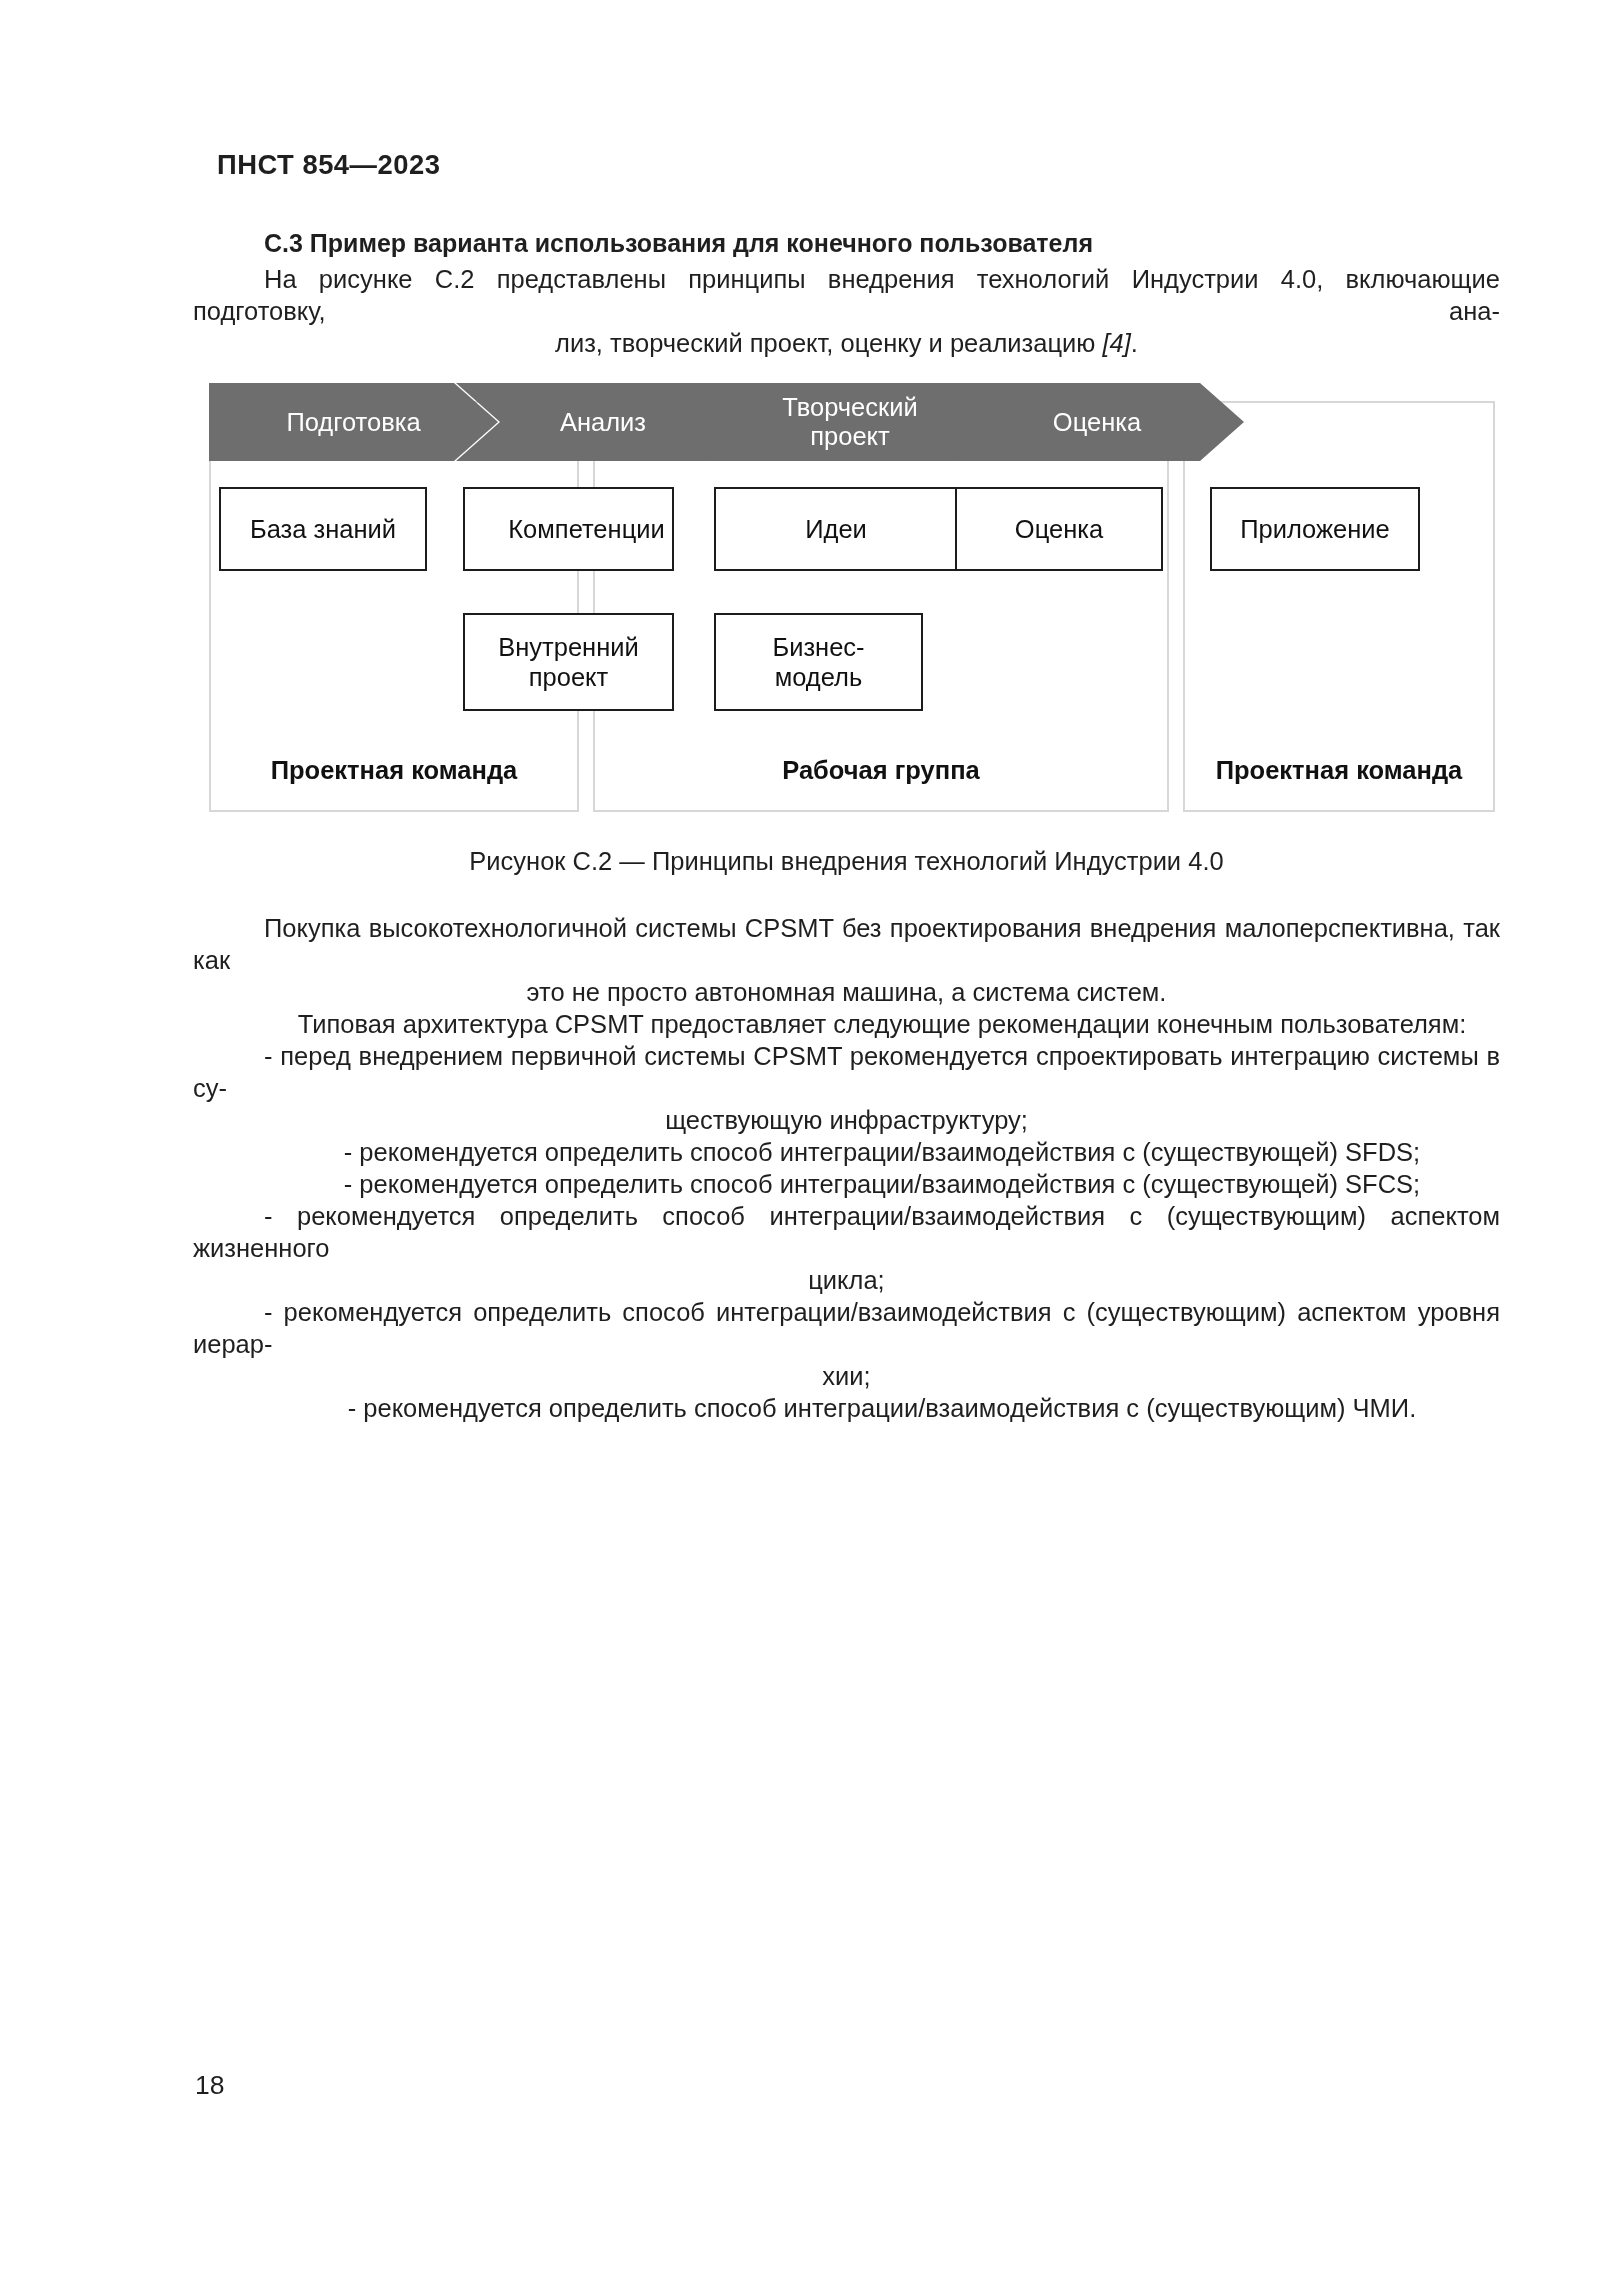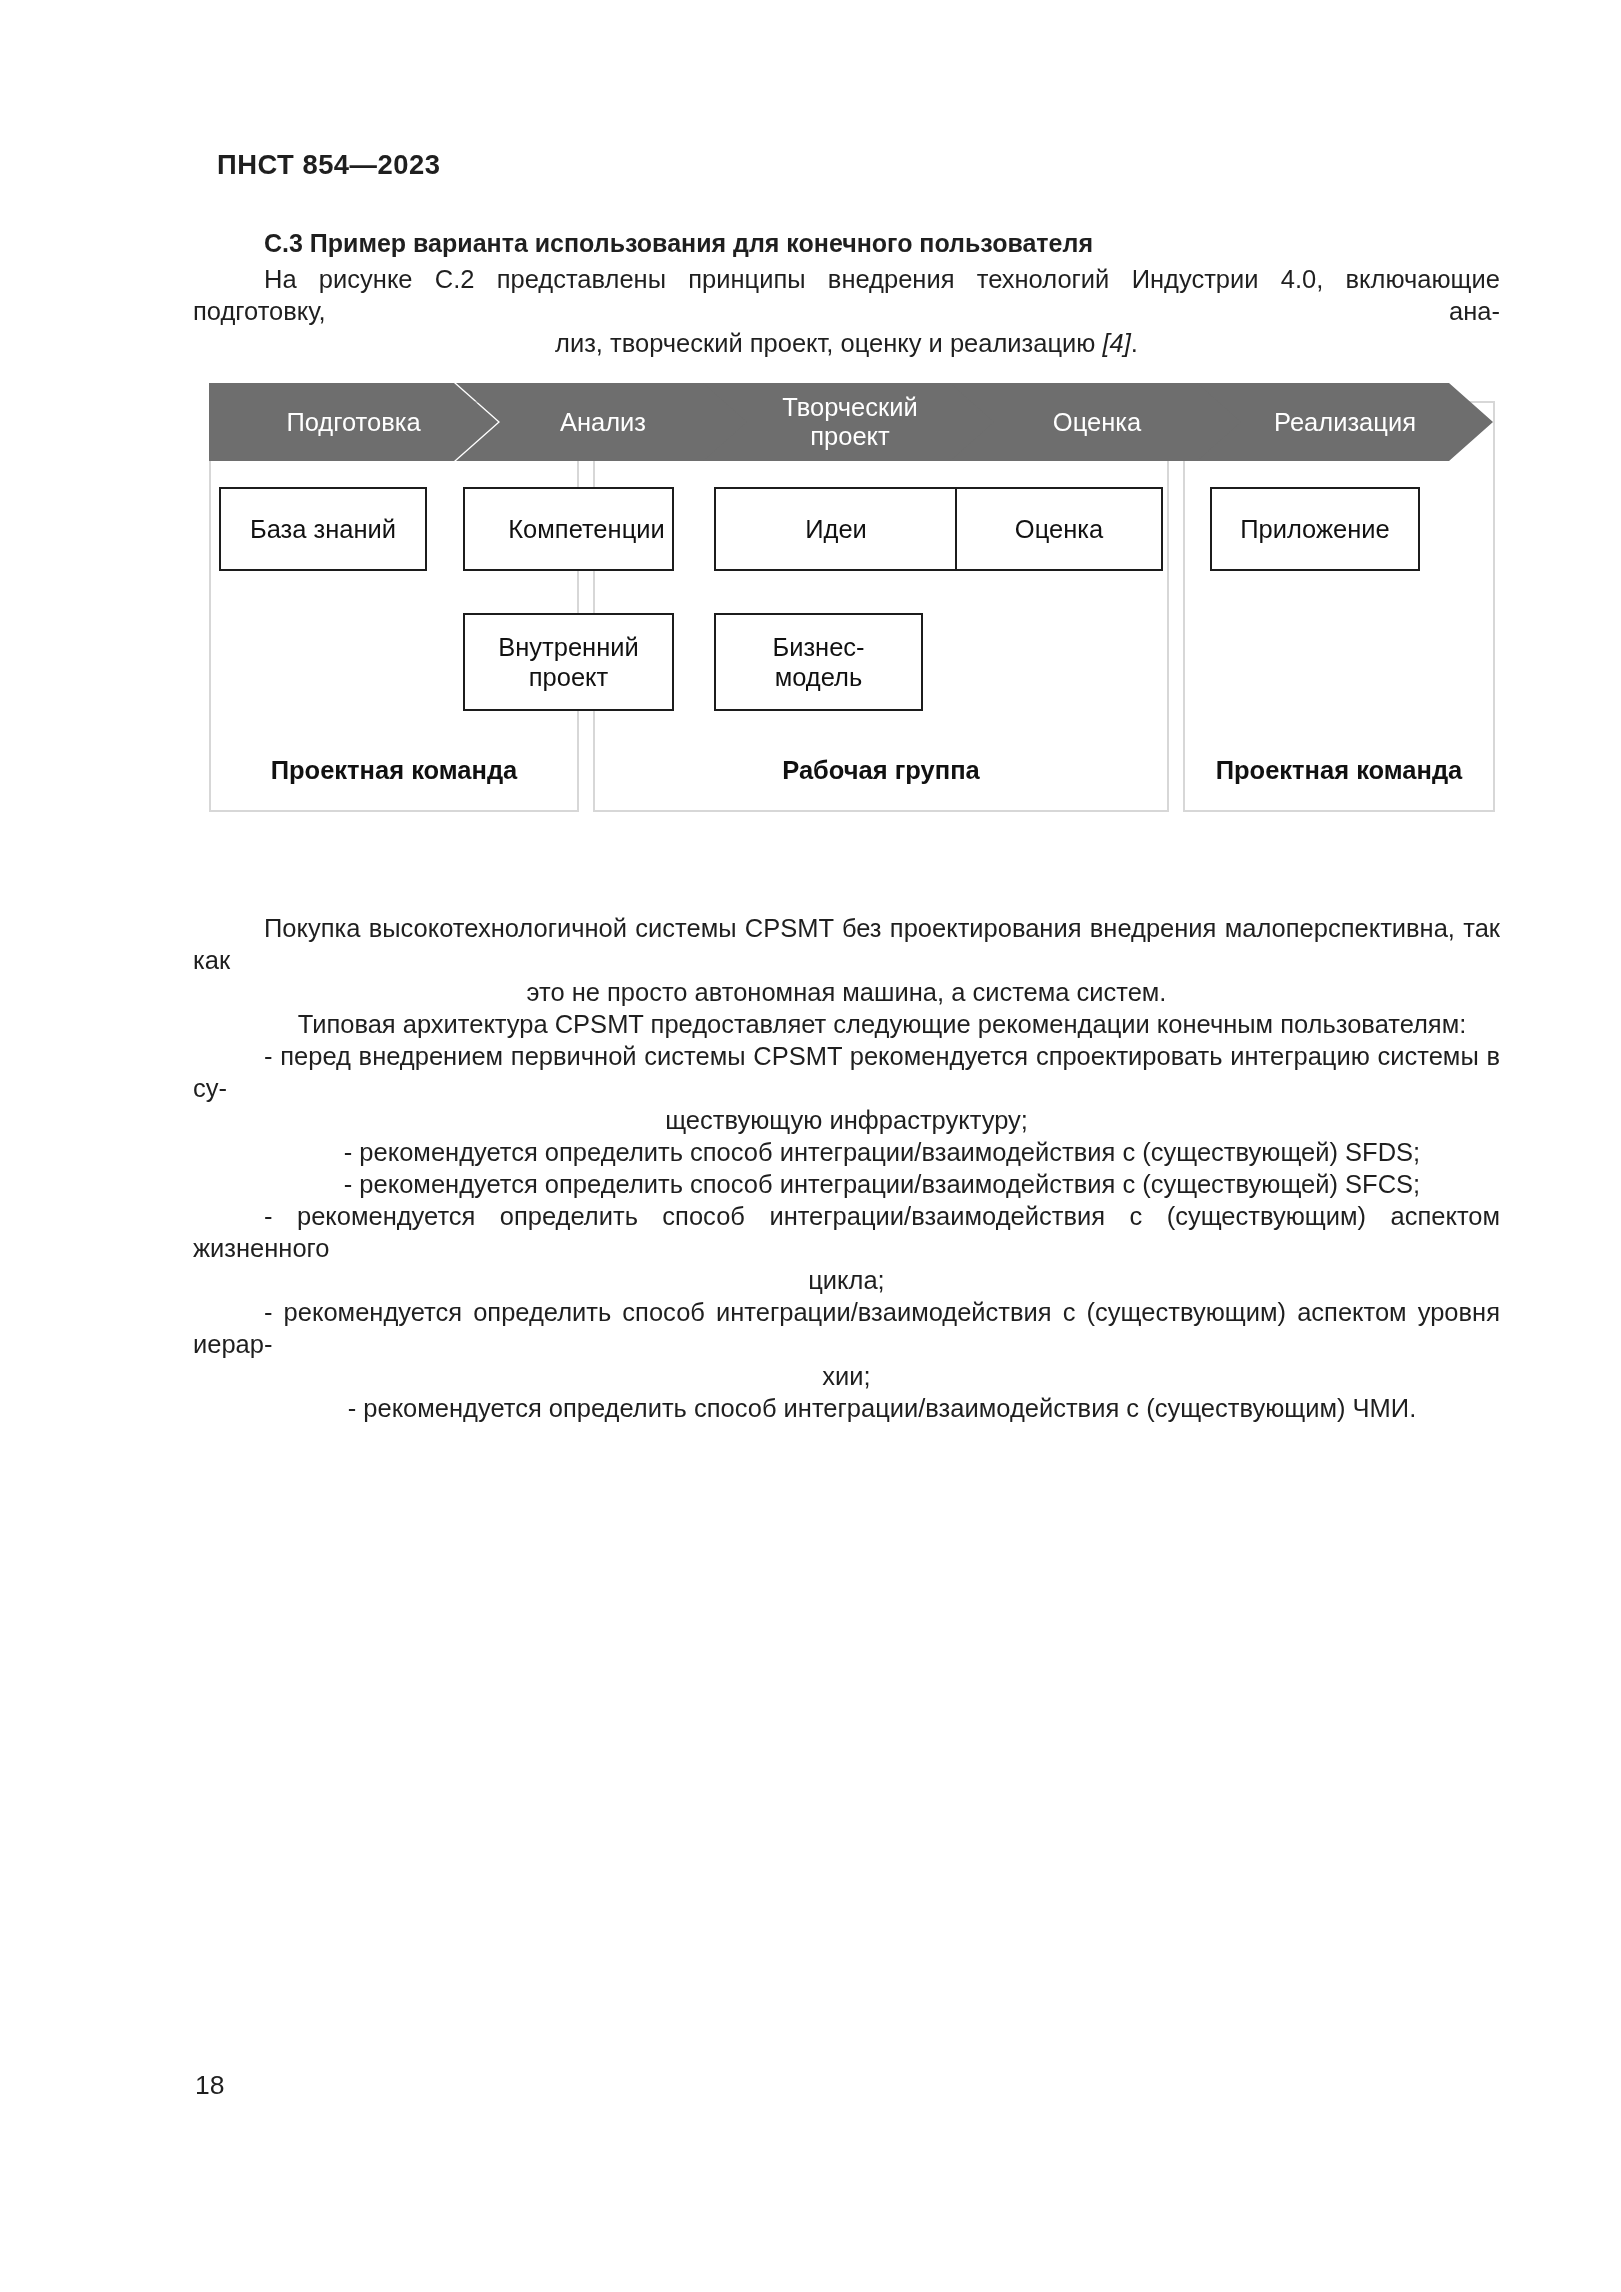--- a/index.html
+++ b/index.html
@@ -87,35 +87,33 @@
       </div>
       <div class="chev" style="left: 456px; width: 294px; background: rgb(110, 110, 110); color: rgb(255, 255, 255);">
         <div class="chev-text">Анализ</div>
       </div>
       <div class="chev" style="left: 703px; width: 294px; background: rgb(110, 110, 110); color: rgb(255, 255, 255);">
         <div class="chev-text">Творческий проект</div>
       </div>
       <div class="chev" style="left: 950px; width: 294px; background: rgb(110, 110, 110); color: rgb(255, 255, 255);">
         <div class="chev-text">Оценка</div>
       </div>
-      <div class="chev" style="left: 1197px; width: 296px; background: rgb(110, 110, 110); color: rgb(255, 255, 255);">
-        <div class="chev-text">Реализация</div>
-      </div>
       <div class="sbox" style="left: 219px; width: 208px; top: 487px; height: 84px; border-color: rgb(28, 28, 28);">База знаний</div>
       <div class="sbox" style="left: 463px; width: 211px; top: 487px; height: 84px; border-color: rgb(28, 28, 28); padding-left: 36px;">Компетенции</div>
       <div class="sbox" style="left: 714px; width: 244px; top: 487px; height: 84px; border-color: rgb(28, 28, 28); text-align: right;">Идеи</div>
       <div class="sbox" style="left: 955px; width: 208px; top: 487px; height: 84px; border-color: rgb(28, 28, 28);">Оценка</div>
       <div class="sbox" style="left: 1210px; width: 210px; top: 487px; height: 84px; border-color: rgb(28, 28, 28);">Приложение</div>
       <div class="sbox" style="left: 463px; width: 211px; top: 613px; height: 98px; border-color: rgb(28, 28, 28);">
         <div style="padding: 0px 47px;">Внутренний проект</div>
       </div>
       <div class="sbox" style="left: 714px; width: 209px; top: 613px; height: 98px; border-color: rgb(28, 28, 28);">
         <div style="padding: 0px 29px;">Бизнес-модель</div>
       </div>
     </div>
+  <div class="fig-caption">Рисунок С.2 — Принципы внедрения технологий Индустрии 4.0</div>
   <div id="bodytext" class="textblock">
       <div>
         <div class="line indent just">Покупка высокотехнологичной системы CPSMT без проектирования внедрения малоперспективна, так как</div>
         <div class="line">это не просто автономная машина, а система систем.</div>
       </div>
       <div>
         <div class="line indent">Типовая архитектура CPSMT предоставляет следующие рекомендации конечным пользователям:</div>
       </div>
       <div>
         <div class="line indent just">- перед внедрением первичной системы CPSMT рекомендуется спроектировать интеграцию системы в су-</div>

